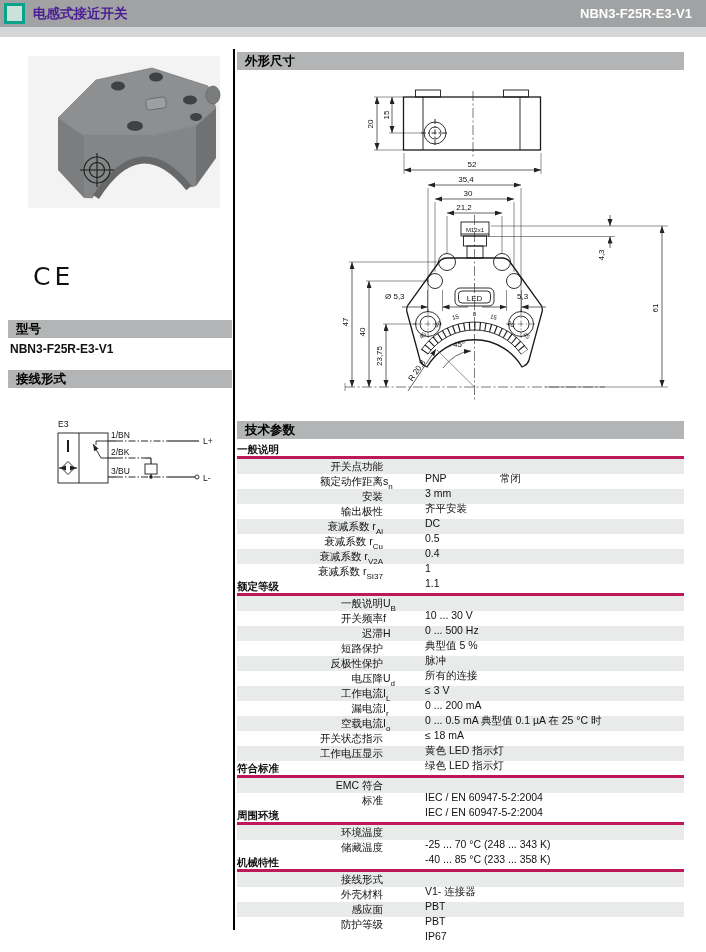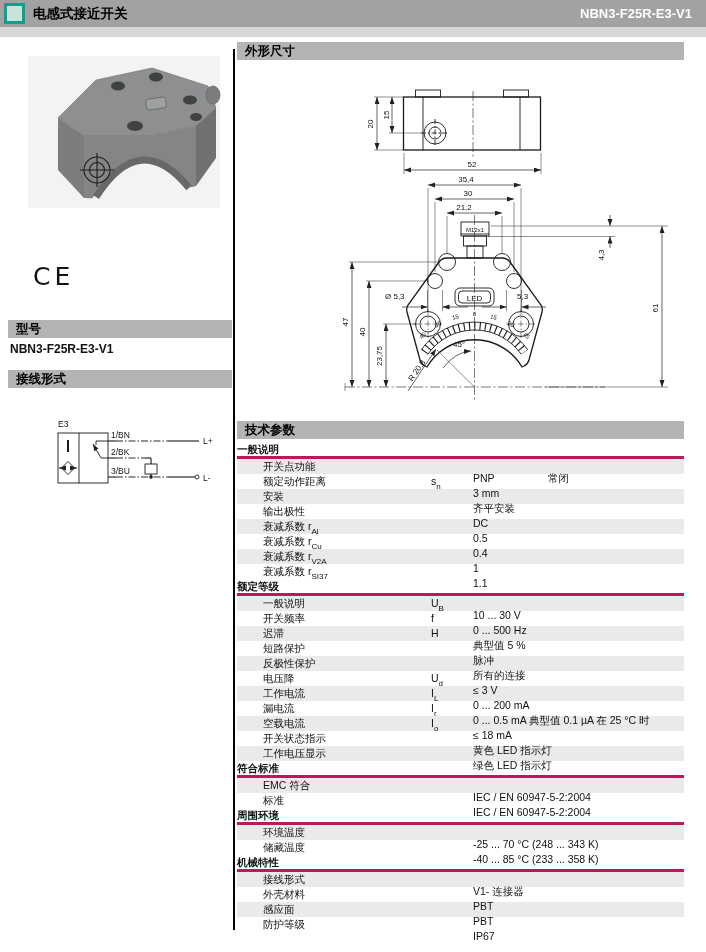--- a/index.html
+++ b/index.html
@@ -3,46 +3,46 @@
 <meta charset="utf-8">
 <style>
   html,body{margin:0;padding:0;}
   body{width:706px;height:952px;position:relative;background:#ffffff;
        font-family:"Liberation Sans","DejaVu Sans",sans-serif;color:#111;}
 
   
   .topbar{position:absolute;left:0;top:0;width:706px;height:27px;background:#a0a2a3;
           display:flex;align-items:center;}
   .brandbox{width:15px;height:15px;margin:0 8px 0 4px;background:#c9e3da;border:3px solid #0ba28c;}
-  .topbar .ttl{flex:1;color:#000000;font-weight:bold;font-size:13.5px;}
+  .topbar .ttl{flex:1;color:#4c1d95;font-weight:bold;font-size:13.5px;}
   .topbar .mdl{color:#fff;font-weight:bold;font-size:13px;margin-right:14px;}
   .substrip{position:absolute;left:0;top:27px;width:706px;height:10px;background:#d5d6d7;}
 
   .divider-v{position:absolute;left:233px;top:49px;width:2px;height:881px;background:#000;}
 
   
   .bar{position:absolute;background:#b2b4b5;color:#000;font-weight:bold;font-size:12.5px;
        height:18px;line-height:18px;padding-left:8px;box-sizing:border-box;}
   .bar-model{left:8px;top:320px;width:224px;}
   .bar-wiring{left:8px;top:370px;width:224px;}
-  .bar-dim{left:237px;top:42px;width:447px;}
+  .bar-dim{left:237px;top:52px;width:447px;}
   .bar-tech{left:237px;top:421px;width:447px;}
 
   .model-no{position:absolute;left:10px;top:342px;font-weight:bold;font-size:12px;}
 
   .ce{position:absolute;left:33px;top:262px;font-size:25px;letter-spacing:4px;color:#111;
       font-family:"DejaVu Sans",sans-serif;}
 
   
   .spectable{position:absolute;left:237px;top:442px;width:447px;font-size:10.5px;}
   .tsection{font-weight:bold;height:14px;line-height:14px;border-bottom:3px solid #be185d;}
   .trow{height:15px;line-height:15px;display:flex;}
   .sec .trow:nth-child(odd){background:#e9eaea;}
-  .c1{width:136px;padding-left:26px;box-sizing:content-box;white-space:nowrap;}
-  .c2{width:42px;white-space:nowrap;margin-left:32px;}
+  .c1{width:136px;padding-left:10px;box-sizing:content-box;white-space:nowrap;text-align:right;}
+  .c2{width:42px;white-space:nowrap;}
   .c3{flex:1;display:flex;white-space:nowrap;margin-top:12px;}
   .v{display:inline-block;min-width:75px;}
   sub{font-size:8px;position:relative;top:1px;line-height:0;}
 
   
   svg{position:absolute;overflow:visible;}
   .body{fill:none;stroke:#1a1a1a;stroke-width:1.3;}
   .thin{fill:none;stroke:#1a1a1a;stroke-width:0.9;}
   .dim{stroke:#222;stroke-width:0.7;fill:none;}
   .ext{stroke:#222;stroke-width:0.5;fill:none;}

